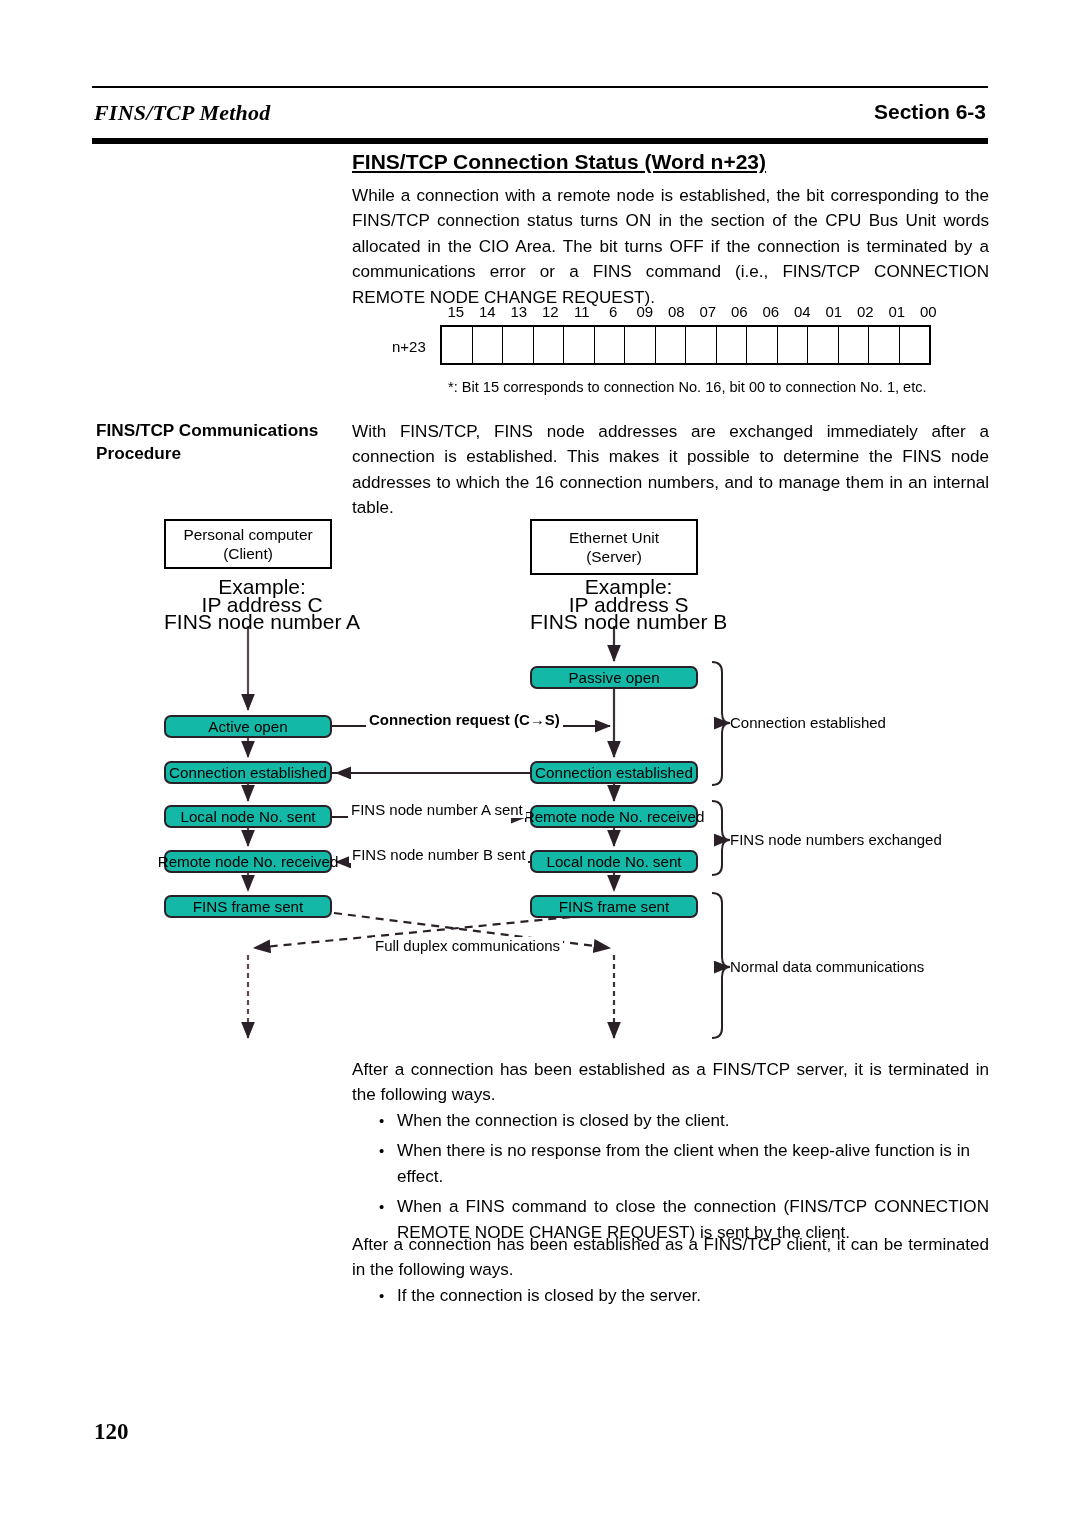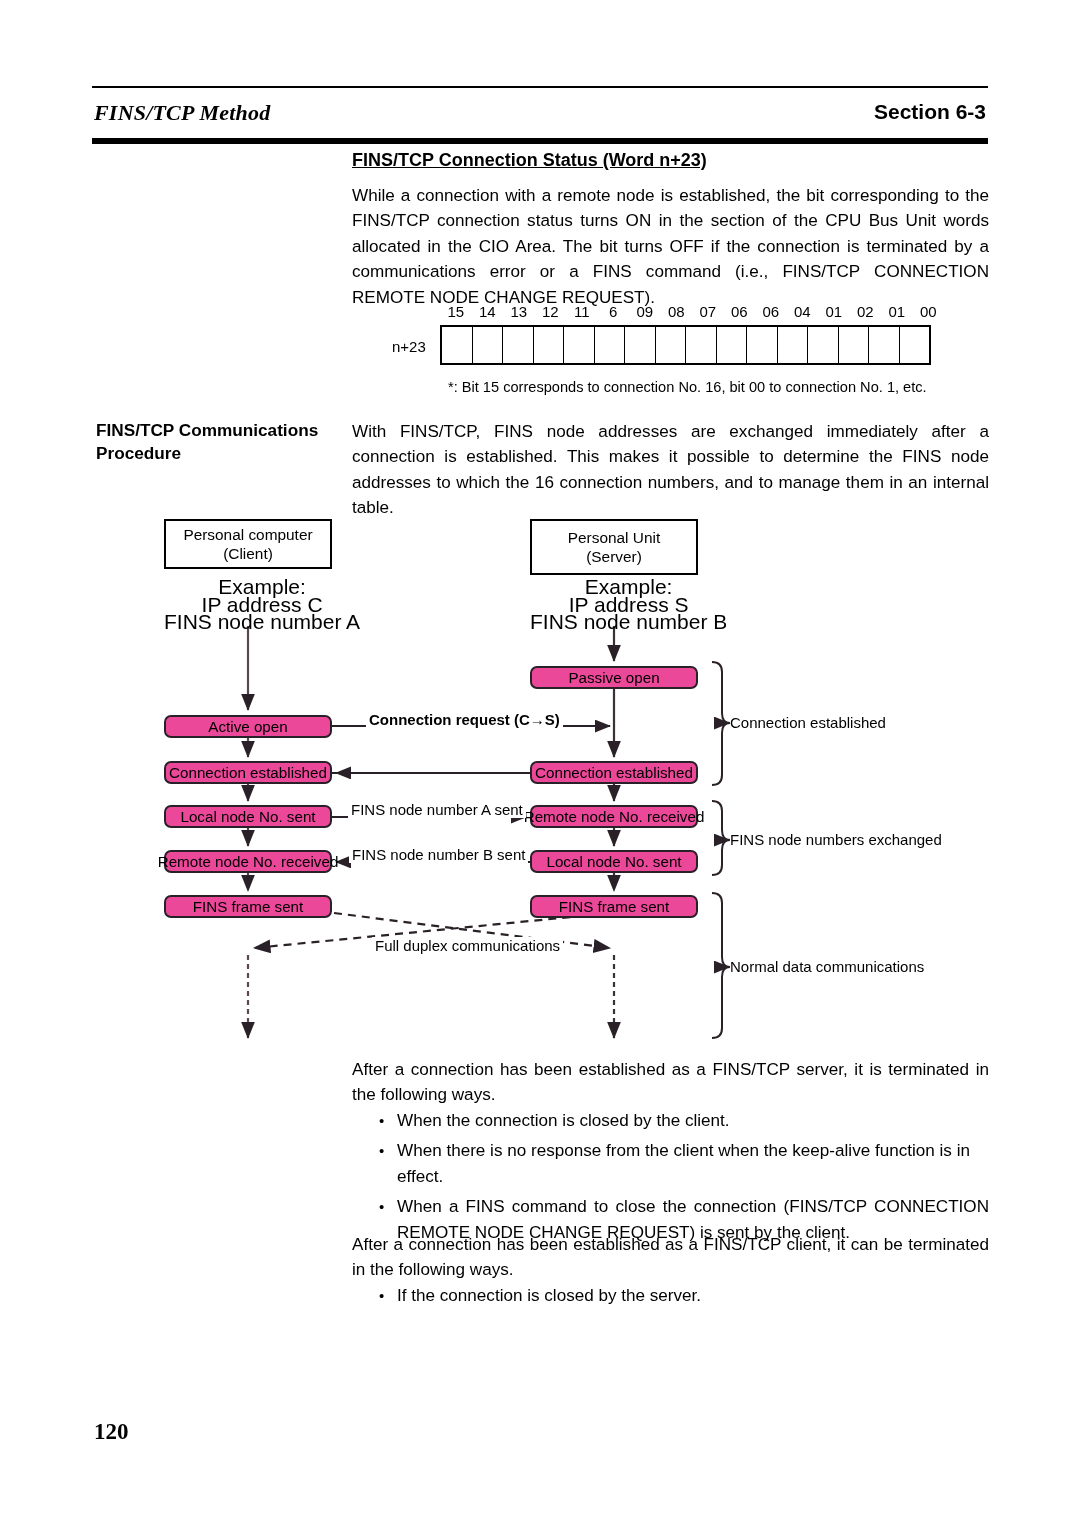--- a/index.html
+++ b/index.html
@@ -65,21 +65,21 @@
     font-size: 17.1px;
     line-height: 25.4px;
     text-align: justify;
   }
 
   #subhead {
     position: absolute;
     left: 352px;
     top: 150px;
     font-weight: bold;
-    font-size: 18px;
+    font-size: 21px;
     text-decoration: underline;
   }
 
   #intro-para { top: 183px; }
 
   
   #margin-heading {
     position: absolute;
     left: 96px;
     top: 419px;
@@ -178,21 +178,21 @@
     white-space: nowrap;
     text-align: center;
   }
   #node-example-client { left: 164px; top: 578px; }
   #node-example-server { left: 530px; top: 578px; }
 
   .state-box {
     position: absolute;
     border: 2px solid #2a2028;
     border-radius: 7px;
-    background: #ec4899;
+    background: #14b8a6;
     box-sizing: border-box;
     display: flex;
     align-items: center;
     justify-content: center;
     font-size: 15.2px;
     white-space: nowrap;
     height: 23px;
   }
   .state-box.left  { left: 164px; width: 168px; }
   .state-box.right { left: 530px; width: 168px; }
@@ -375,21 +375,21 @@
 </svg>
 
 <div class="node-box" id="node-box-client">
   <div>
     <div>Personal computer</div>
     <div>(Client)</div>
   </div>
 </div>
 <div class="node-box" id="node-box-server">
   <div>
-    <div>Personal Unit</div>
+    <div>Ethernet Unit</div>
     <div>(Server)</div>
   </div>
 </div>
 
 <div class="node-example" id="node-example-client">
   <div>Example:</div>
   <div>IP address C</div>
   <div>FINS node number A</div>
 </div>
 <div class="node-example" id="node-example-server">

